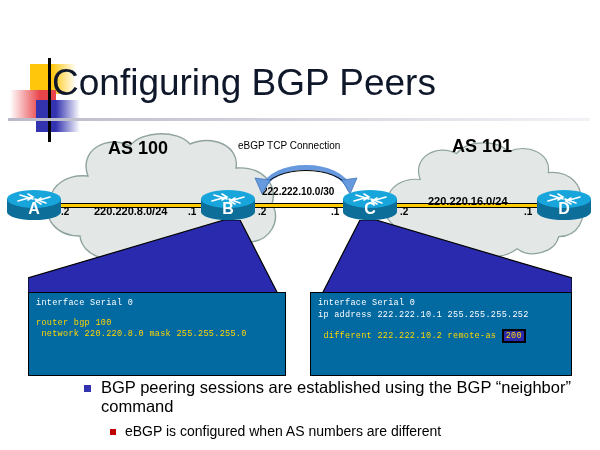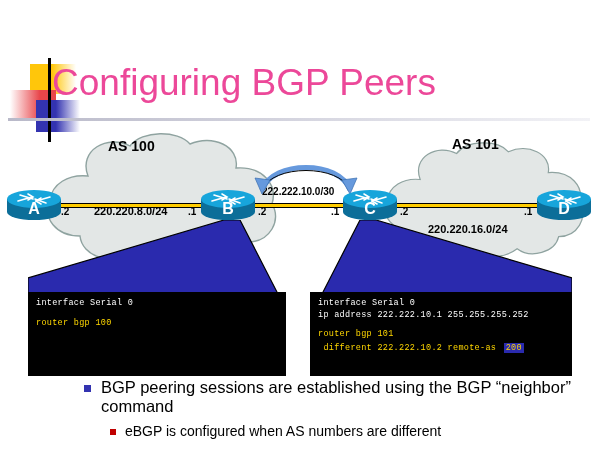--- a/index.html
+++ b/index.html
@@ -59,21 +59,21 @@
     width: 74px; height: 3px;
     background: #000000;
   }
 
   .slide-title {
     position: absolute;
     left: 52px;
     top: 62px;
     width: 530px;
     font-size: 37px;
-    color: #ec4899;
+    color: #0f172a;
     font-family: "Liberation Sans", sans-serif;
     letter-spacing: 0px;
     white-space: nowrap;
   }
   .title-rule {
     position: absolute;
     left: 8px;
     top: 118px;
     width: 582px;
     height: 3px;
@@ -81,21 +81,21 @@
   }
 
   
   .cloud {
     position: absolute;
     background: transparent;
   }
   .cloud svg { display: block; }
   .as-label {
     position: absolute;
-    font-size: 14px;
+    font-size: 18px;
     font-weight: bold;
     color: #000000;
     white-space: nowrap;
     font-family: "Liberation Sans", sans-serif;
   }
 
   
   .link-line {
     position: absolute;
     height: 5px;
@@ -156,21 +156,21 @@
     font-size: 10px;
     color: #000000;
     white-space: nowrap;
     font-family: "Liberation Sans", sans-serif;
   }
   .callout-tail {
     position: absolute;
   }
   .callout-box {
     position: absolute;
-    background: #000000;
+    background: #0369a1;
     border: 1px solid #000000;
     box-sizing: border-box;
     padding: 5px 6px 5px 7px;
   }
   .cfg-line {
     font-family: "Liberation Mono", "DejaVu Sans Mono", monospace;
     font-size: 8.5px;
     line-height: 11.5px;
     color: #ffffff;
     white-space: pre;
@@ -253,29 +253,30 @@
                C214,128 186,136 170,124 C152,138 118,136 104,122
                C80,134 52,124 50,104 C26,104 12,86 20,68 C22,52 38,42 58,44 Z" fill="#E3E7E6" stroke="#8FA3A0" stroke-width="1.4"></path>
     </svg>
   </div>
   <div class="as-label" style="left:452px; top:136px;">AS 101</div>
 
   <div class="link-line" style="left:16px; top:203px; width:564px;"></div>
 
   <div class="link-label" style="left:94px; top:205px;">220.220.8.0/24</div>
   <div class="link-label" style="left:262px; top:186px; font-size:10px;">222.222.10.0/30</div>
-  <div class="link-label" style="left:428px; top:223px;">220.220.16.0/24</div>
+  <div class="link-label" style="left:428px; top:195px;">220.220.16.0/24</div>
 
   <div class="if-label" style="left:61px; top:206px;">.2</div>
   <div class="if-label" style="left:188px; top:206px;">.1</div>
   <div class="if-label" style="left:258px; top:206px;">.2</div>
   <div class="if-label" style="left:331px; top:206px;">.1</div>
   <div class="if-label" style="left:400px; top:206px;">.2</div>
   <div class="if-label" style="left:524px; top:206px;">.1</div>
 
+  <div class="ebgp-text">eBGP TCP Connection</div>
   <div class="ebgp-arc">
     <svg width="120" height="46" viewBox="0 0 120 46">
       <path d="M16,40 C26,10 94,10 104,40" fill="none" stroke="#6699DD" stroke-width="5"></path>
       <path d="M16,40 C26,14 94,14 104,40" fill="none" stroke="#000000" stroke-width="1"></path>
       <polygon points="16,44 9,28 24,30" fill="#6699DD" stroke="#3A6FAF" stroke-width="0.7"></polygon>
       <polygon points="104,44 96,30 111,28" fill="#6699DD" stroke="#3A6FAF" stroke-width="0.7"></polygon>
     </svg>
   </div>
 
   <div class="router" style="left:6px; top:188px;">
@@ -348,32 +349,32 @@
 
   <div class="callout-tail" style="left:28px; top:220px;">
     <svg width="250" height="76" viewBox="0 0 250 76">
       <polygon points="196,0 212,0 250,74 0,74 0,58" fill="#2A2AAE" stroke="#000000" stroke-width="1.2"></polygon>
     </svg>
   </div>
   <div class="callout-box" style="left:28px; top:292px; width:258px; height:84px;">
     <div class="cfg-line">interface Serial 0</div>
     <div class="cfg-blank"></div>
     <div class="cfg-line yellow">router bgp 100</div>
+    <div class="cfg-line yellow"> network 220.220.8.0 mask 255.255.255.0</div>
   </div>
 
   <div class="callout-tail" style="left:322px; top:220px;">
     <svg width="250" height="76" viewBox="0 0 250 76">
       <polygon points="54,0 38,0 0,74 250,74 250,58" fill="#2A2AAE" stroke="#000000" stroke-width="1.2"></polygon>
     </svg>
   </div>
   <div class="callout-box" style="left:310px; top:292px; width:262px; height:84px;">
     <div class="cfg-line">interface Serial 0</div>
     <div class="cfg-line">ip address 222.222.10.1 255.255.255.252</div>
     <div class="cfg-blank"></div>
-    <div class="cfg-line yellow">router bgp 101</div>
     <div class="cfg-line yellow"><span> different 222.222.10.2 remote-as </span><span class="hl-box">200</span></div>
   </div>
 
   <div class="bullet-row" style="left:84px; top:378px; width:500px;">
     <div class="bullet-sq l1"></div>
     <div class="bullet-text-l1">BGP peering sessions are established using the BGP “neighbor” command</div>
   </div>
 
   <div class="bullet-row" style="left:110px; top:423px; width:470px;">
     <div class="bullet-sq l2"></div>

